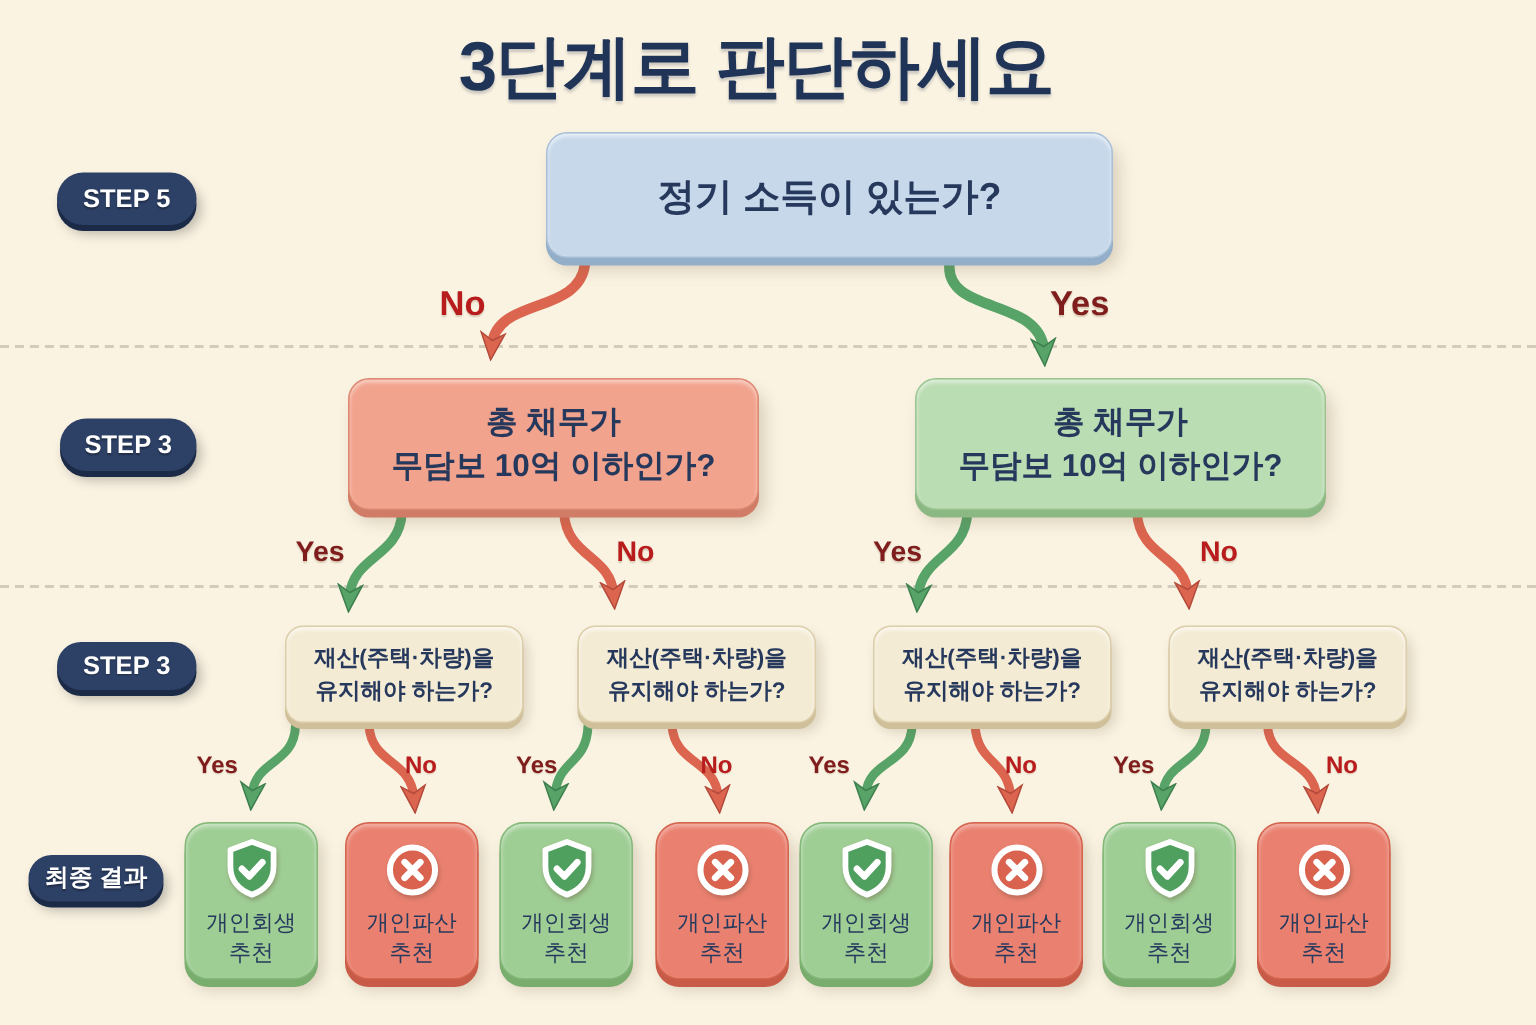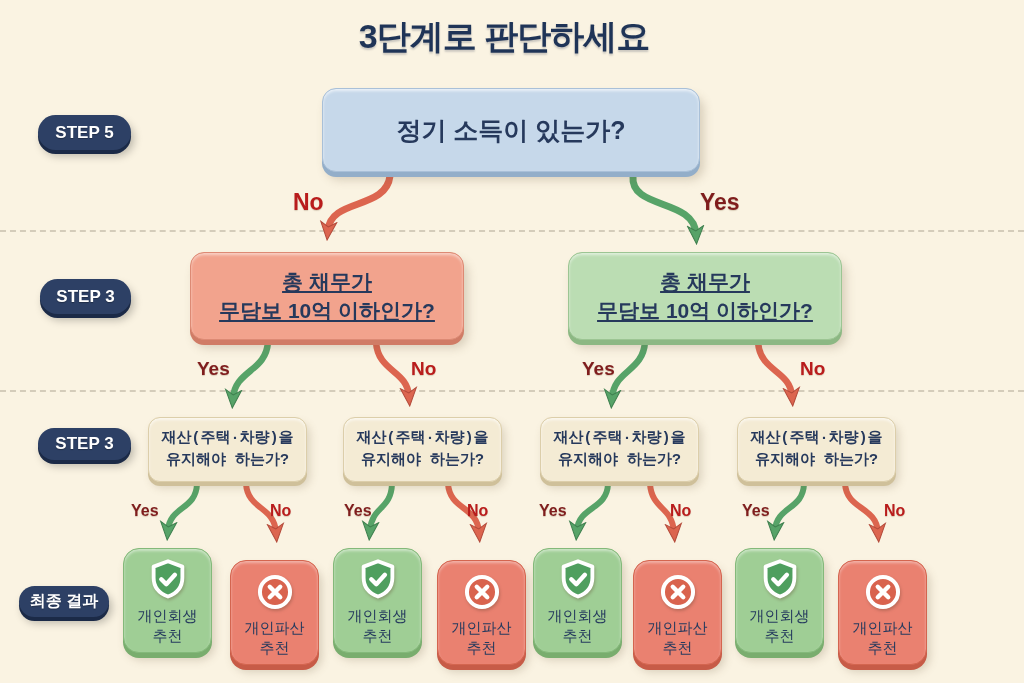--- a/index.html
+++ b/index.html
@@ -5,80 +5,79 @@
   html,body{margin:0;padding:0;}
   body{
     width:1024px;height:683px;
     background:#faf3e2;
     font-family:"Liberation Sans", sans-serif;
     position:relative;overflow:hidden;
     color:#26395c;
   }
   .title{
     position:absolute;top:14px;left:0;width:1008px;
-    text-align:center;font-size:34px;font-weight:800;
+    text-align:center;font-size:46px;font-weight:800;
     color:#1f3457;letter-spacing:-1px;
     text-shadow:0 2px 2px rgba(31,42,70,.22);
   }
   .dash{position:absolute;left:0;width:1024px;height:0;border-top:2px dashed #d4ccba;}
   #dash1{top:230px;} #dash2{top:390px;}
 
   .pill{
     position:absolute;background:#2d4065;color:#ffffff;
     font-weight:700;font-size:17px;border-radius:18px;
     display:flex;align-items:center;justify-content:center;
     box-shadow:0 4px 0 #1b2a47, 3px 6px 8px rgba(0,0,0,.25);
     text-shadow:0 1px 1px rgba(0,0,0,.3);
   }
   #pill-step1{left:38px;top:115px;width:93px;height:35px;}
   #pill-step2{left:40px;top:279px;width:91px;height:35px;}
   #pill-step3{left:38px;top:428px;width:93px;height:32px;}
-  #pill-final{left:19px;top:570px;width:90px;height:31px;font-size:16px;margin-top:16px;}
+  #pill-final{left:19px;top:570px;width:90px;height:31px;font-size:16px;}
 
   .qbox{
     position:absolute;border-radius:14px;
     display:flex;flex-direction:column;align-items:center;justify-content:center;
-    font-weight:800;color:#26395c;text-align:center;
+    font-weight:800;color:#26395c;text-align:center;margin-left:42px;
   }
   .q1{
     left:322px;top:88px;width:376px;height:82px;
     background:#c6d8ea;border:1.5px solid #a9c0d8;
     box-shadow:0 5px 0 #93aec9, 4px 8px 10px rgba(120,100,70,.25), inset 0 2px 3px rgba(255,255,255,.65);
     font-size:25px;
   }
-  .q2{top:252px;width:272px;height:86px;font-size:21px;line-height:1.4;text-decoration:underline;}
+  .q2{top:252px;width:272px;height:86px;font-size:21px;line-height:1.4;}
   .q2.red{
     left:190px;background:#f2a38d;border:1.5px solid #dd8a74;
     box-shadow:0 5px 0 #d07c66, 4px 8px 10px rgba(120,100,70,.25), inset 0 2px 3px rgba(255,255,255,.5);
   }
   .q2.green{
     left:568px;background:#bbddb3;border:1.5px solid #9cc593;
     box-shadow:0 5px 0 #8cb883, 4px 8px 10px rgba(120,100,70,.25), inset 0 2px 3px rgba(255,255,255,.55);
   }
   .q3{
     top:417px;width:157px;height:63px;border-radius:12px;
     background:#f4ebd4;border:1.5px solid #dcceaa;
     box-shadow:0 4px 0 #cfc09a, 3px 6px 8px rgba(120,100,70,.22), inset 0 2px 3px rgba(255,255,255,.65);
-    font-size:15px;line-height:1.45;font-family:Liberation Mono, monospace;
+    font-size:15px;line-height:1.45;
   }
   #q3a{left:148px;} #q3b{left:343px;} #q3c{left:540px;} #q3d{left:737px;}
 
   .result{
     position:absolute;top:548px;width:89px;height:105px;border-radius:16px;
     display:flex;flex-direction:column;align-items:center;justify-content:flex-start;
     padding-top:7px;box-sizing:border-box;
   }
   .result.pos{
     background:#9fce95;border:1.5px solid #84b97a;
     box-shadow:0 5px 0 #79ad6e, 3px 7px 9px rgba(120,100,70,.25), inset 0 2px 3px rgba(255,255,255,.5);
   }
   .result.neg{
     background:#ea8170;border:1.5px solid #d4654f;
     box-shadow:0 5px 0 #c75b47, 3px 7px 9px rgba(120,100,70,.25), inset 0 2px 3px rgba(255,255,255,.4);
-    margin-top:12px;
   }
   .result-icon{height:48px;display:flex;align-items:center;justify-content:center;
     filter:drop-shadow(1px 2px 1.5px rgba(90,60,40,.3));}
   .result-text{font-size:15px;font-weight:400;color:#253a5e;line-height:1.3;text-align:center;margin-top:2px;}
 
   .yn{position:absolute;font-weight:800;text-shadow:0 1px 1px rgba(120,90,60,.25);}
   .yn.yes{color:#7f1d1d;}
   .yn.no{color:#b91c1c;}
   .yn.sz1{font-size:23px;} .yn.sz2{font-size:19px;} .yn.sz3{font-size:16px;}
 

